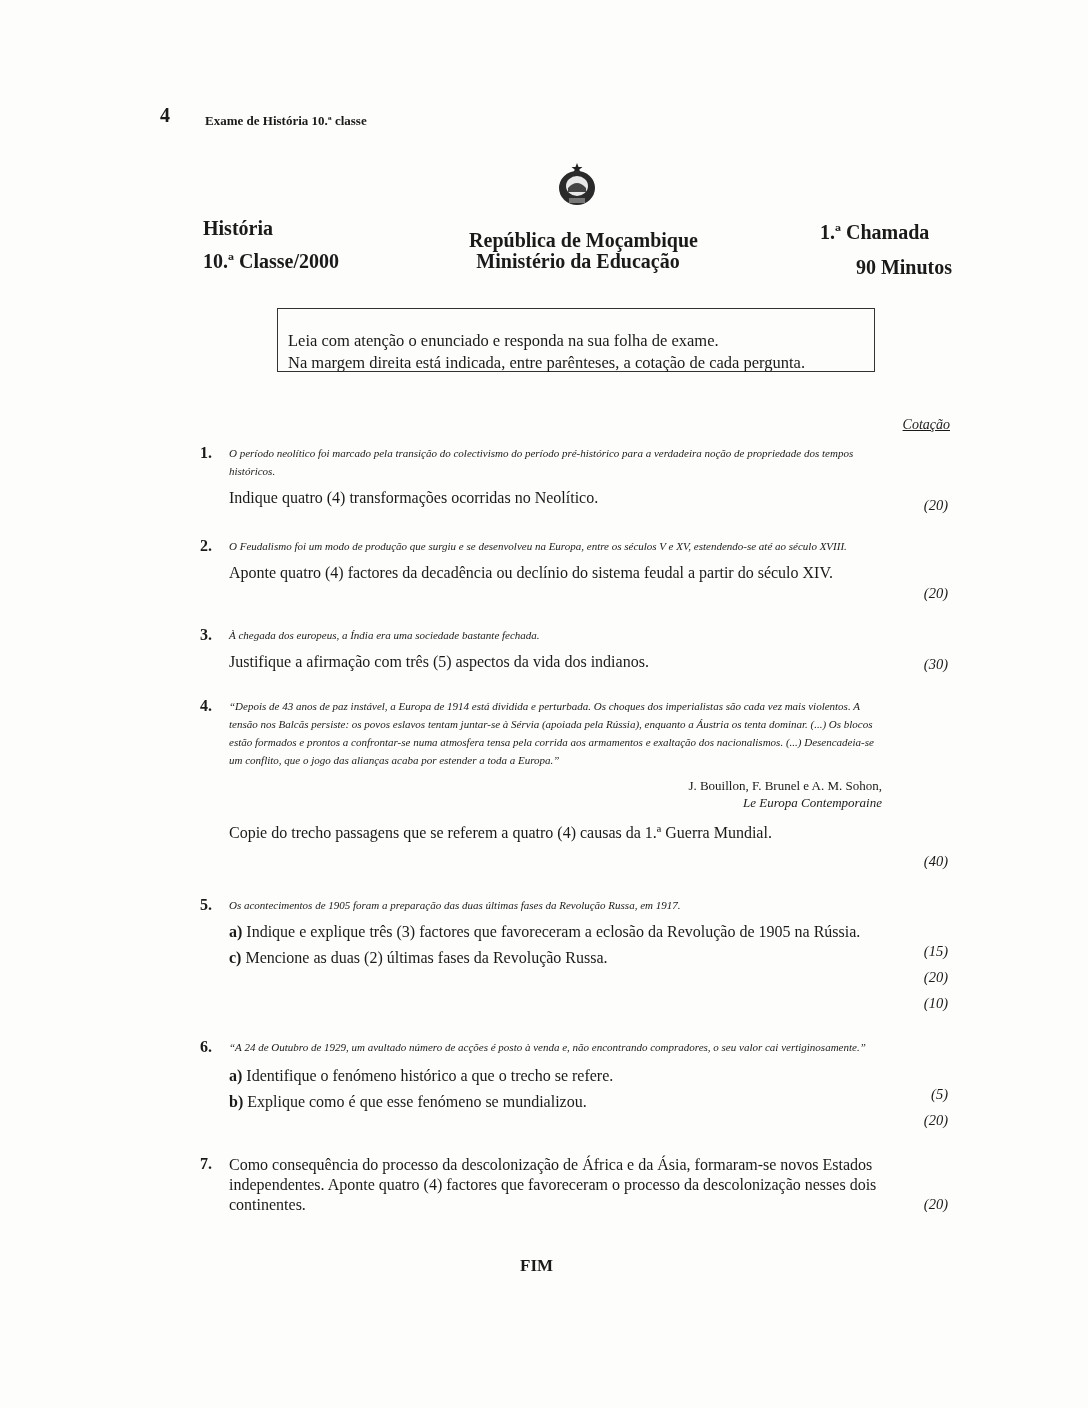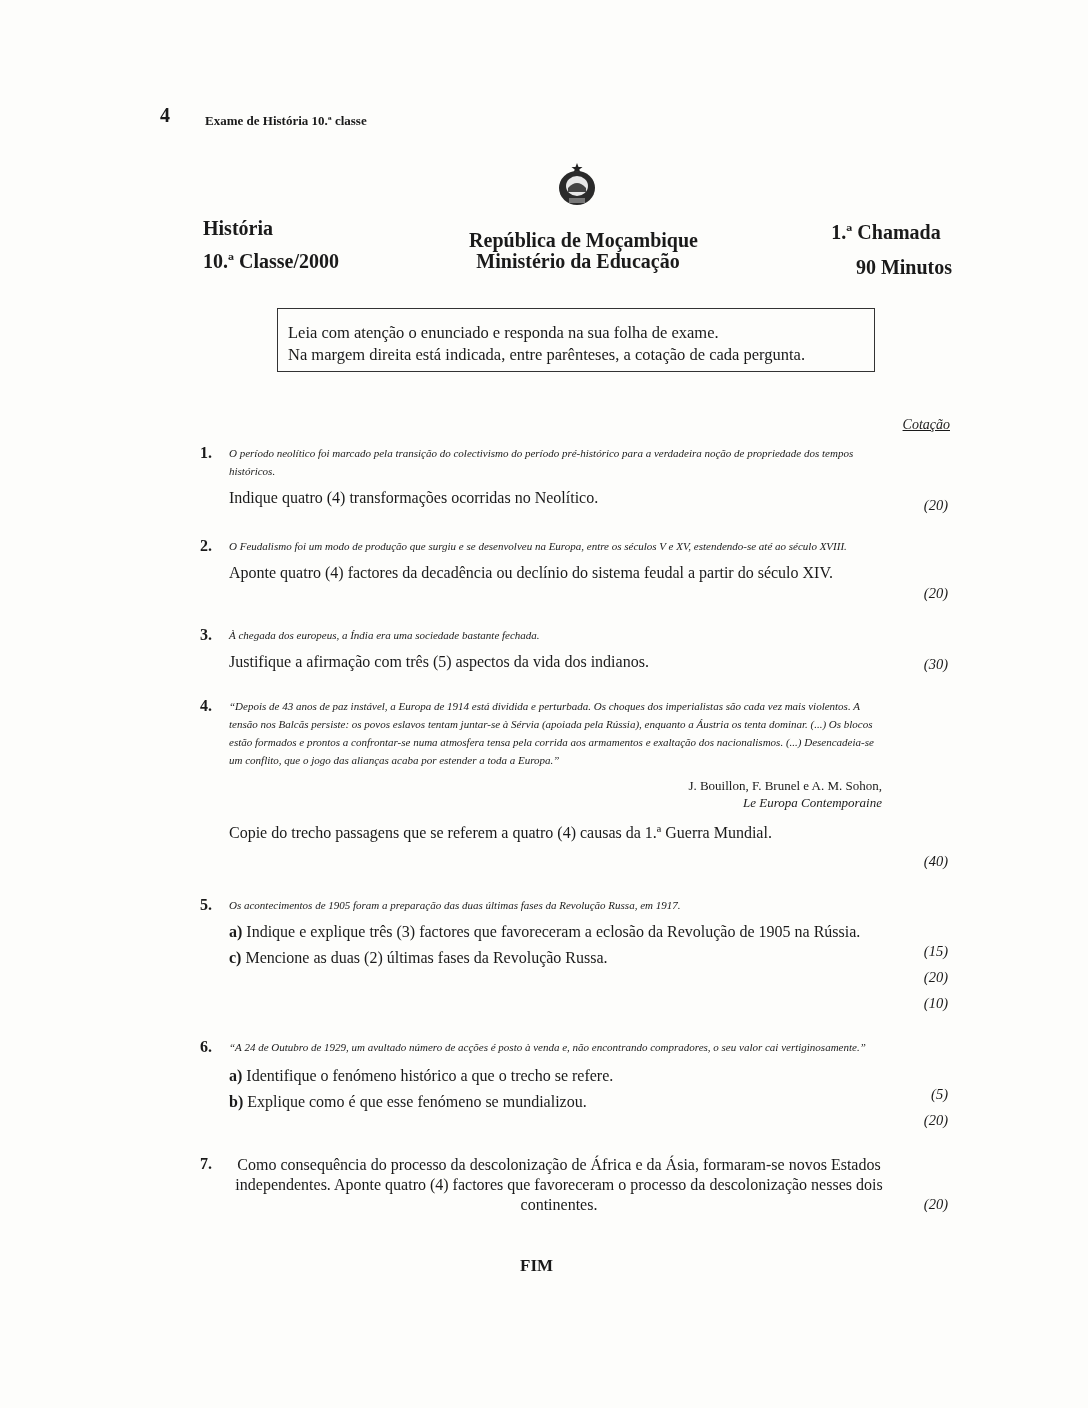--- a/index.html
+++ b/index.html
@@ -6,23 +6,23 @@
   body { width: 1088px; height: 1408px; background: #fdfdfb; position: relative; overflow: hidden; font-family: "Liberation Serif", "DejaVu Serif", serif; color: #1a1a1a; }
   .abs { position: absolute; }
   .page-num { left: 160px; top: 104px; font-size: 20px; font-weight: bold; }
   .running-head { left: 205px; top: 113px; font-size: 13px; font-weight: bold; }
   .emblem { left: 555px; top: 162px; width: 44px; height: 46px; }
   .hdr { font-size: 20px; font-weight: bold; }
   .hdr-l1 { left: 203px; top: 217px; font-family: Liberation Serif, serif; }
   .hdr-l2 { left: 203px; top: 250px; }
   .hdr-c1 { left: 458px; top: 217px; width: 240px; text-align: right; margin-top: 12px; }
   .hdr-c2 { left: 458px; top: 250px; width: 240px; text-align: center; }
-  .hdr-r1 { left: 820px; top: 221px; width: 132px; text-align: center; }
+  .hdr-r1 { left: 820px; top: 221px; width: 132px; text-align: left; }
   .hdr-r2 { left: 820px; top: 256px; width: 132px; text-align: right; }
-  .instr-box { left: 277px; top: 308px; width: 598px; height: 64px; border: 1.5px solid #333; padding: 4px 0 0 10px; box-sizing: border-box; }
+  .instr-box { left: 277px; top: 308px; width: 598px; height: 64px; border: 1.5px solid #333; padding: 12px 0 0 10px; box-sizing: border-box; }
   .instr-line { font-size: 16.5px; line-height: 22px; }
   .instr-box .l1 { margin-top: 9px; }
   .cotacao-label { left: 880px; top: 417px; width: 70px; text-align: right; font-size: 14px; font-style: italic; text-decoration: underline; }
   .q { left: 200px; width: 760px; }
   .qnum { position: absolute; left: 0; top: 0; font-weight: bold; font-size: 16px; }
   .qbody { margin-left: 29px; width: 660px; }
   .italic { font-style: italic; font-size: 11px; line-height: 18px; }
   .task { font-size: 16px; line-height: 20px; margin-top: 8px; }
   .score { position: absolute; right: 12px; font-style: italic; font-size: 14.5px; }
   .sub { position: relative; font-size: 16px; line-height: 20px; }
@@ -135,18 +135,18 @@
       <span>Explique como é que esse fenómeno se mundializou.</span>
     </div>
   </div>
   <span class="score" style="top:48px;">(5)</span>
   <span class="score" style="top:74px;">(20)</span>
 </div>
 
 <div class="abs q" style="top:1155px;">
   <span class="qnum">7.</span>
   <div class="qbody">
-    <div class="task" style="margin-top:0;text-align:center;">Como consequência do processo da descolonização de África e da Ásia, formaram-se novos Estados independentes. Aponte quatro (4) factores que favoreceram o processo da descolonização nesses dois continentes.</div>
+    <div class="task" style="margin-top:0;">Como consequência do processo da descolonização de África e da Ásia, formaram-se novos Estados independentes. Aponte quatro (4) factores que favoreceram o processo da descolonização nesses dois continentes.</div>
   </div>
   <span class="score" style="top:41px;">(20)</span>
 </div>
 
 <div class="abs fim">FIM</div>
 
 </body></html>

